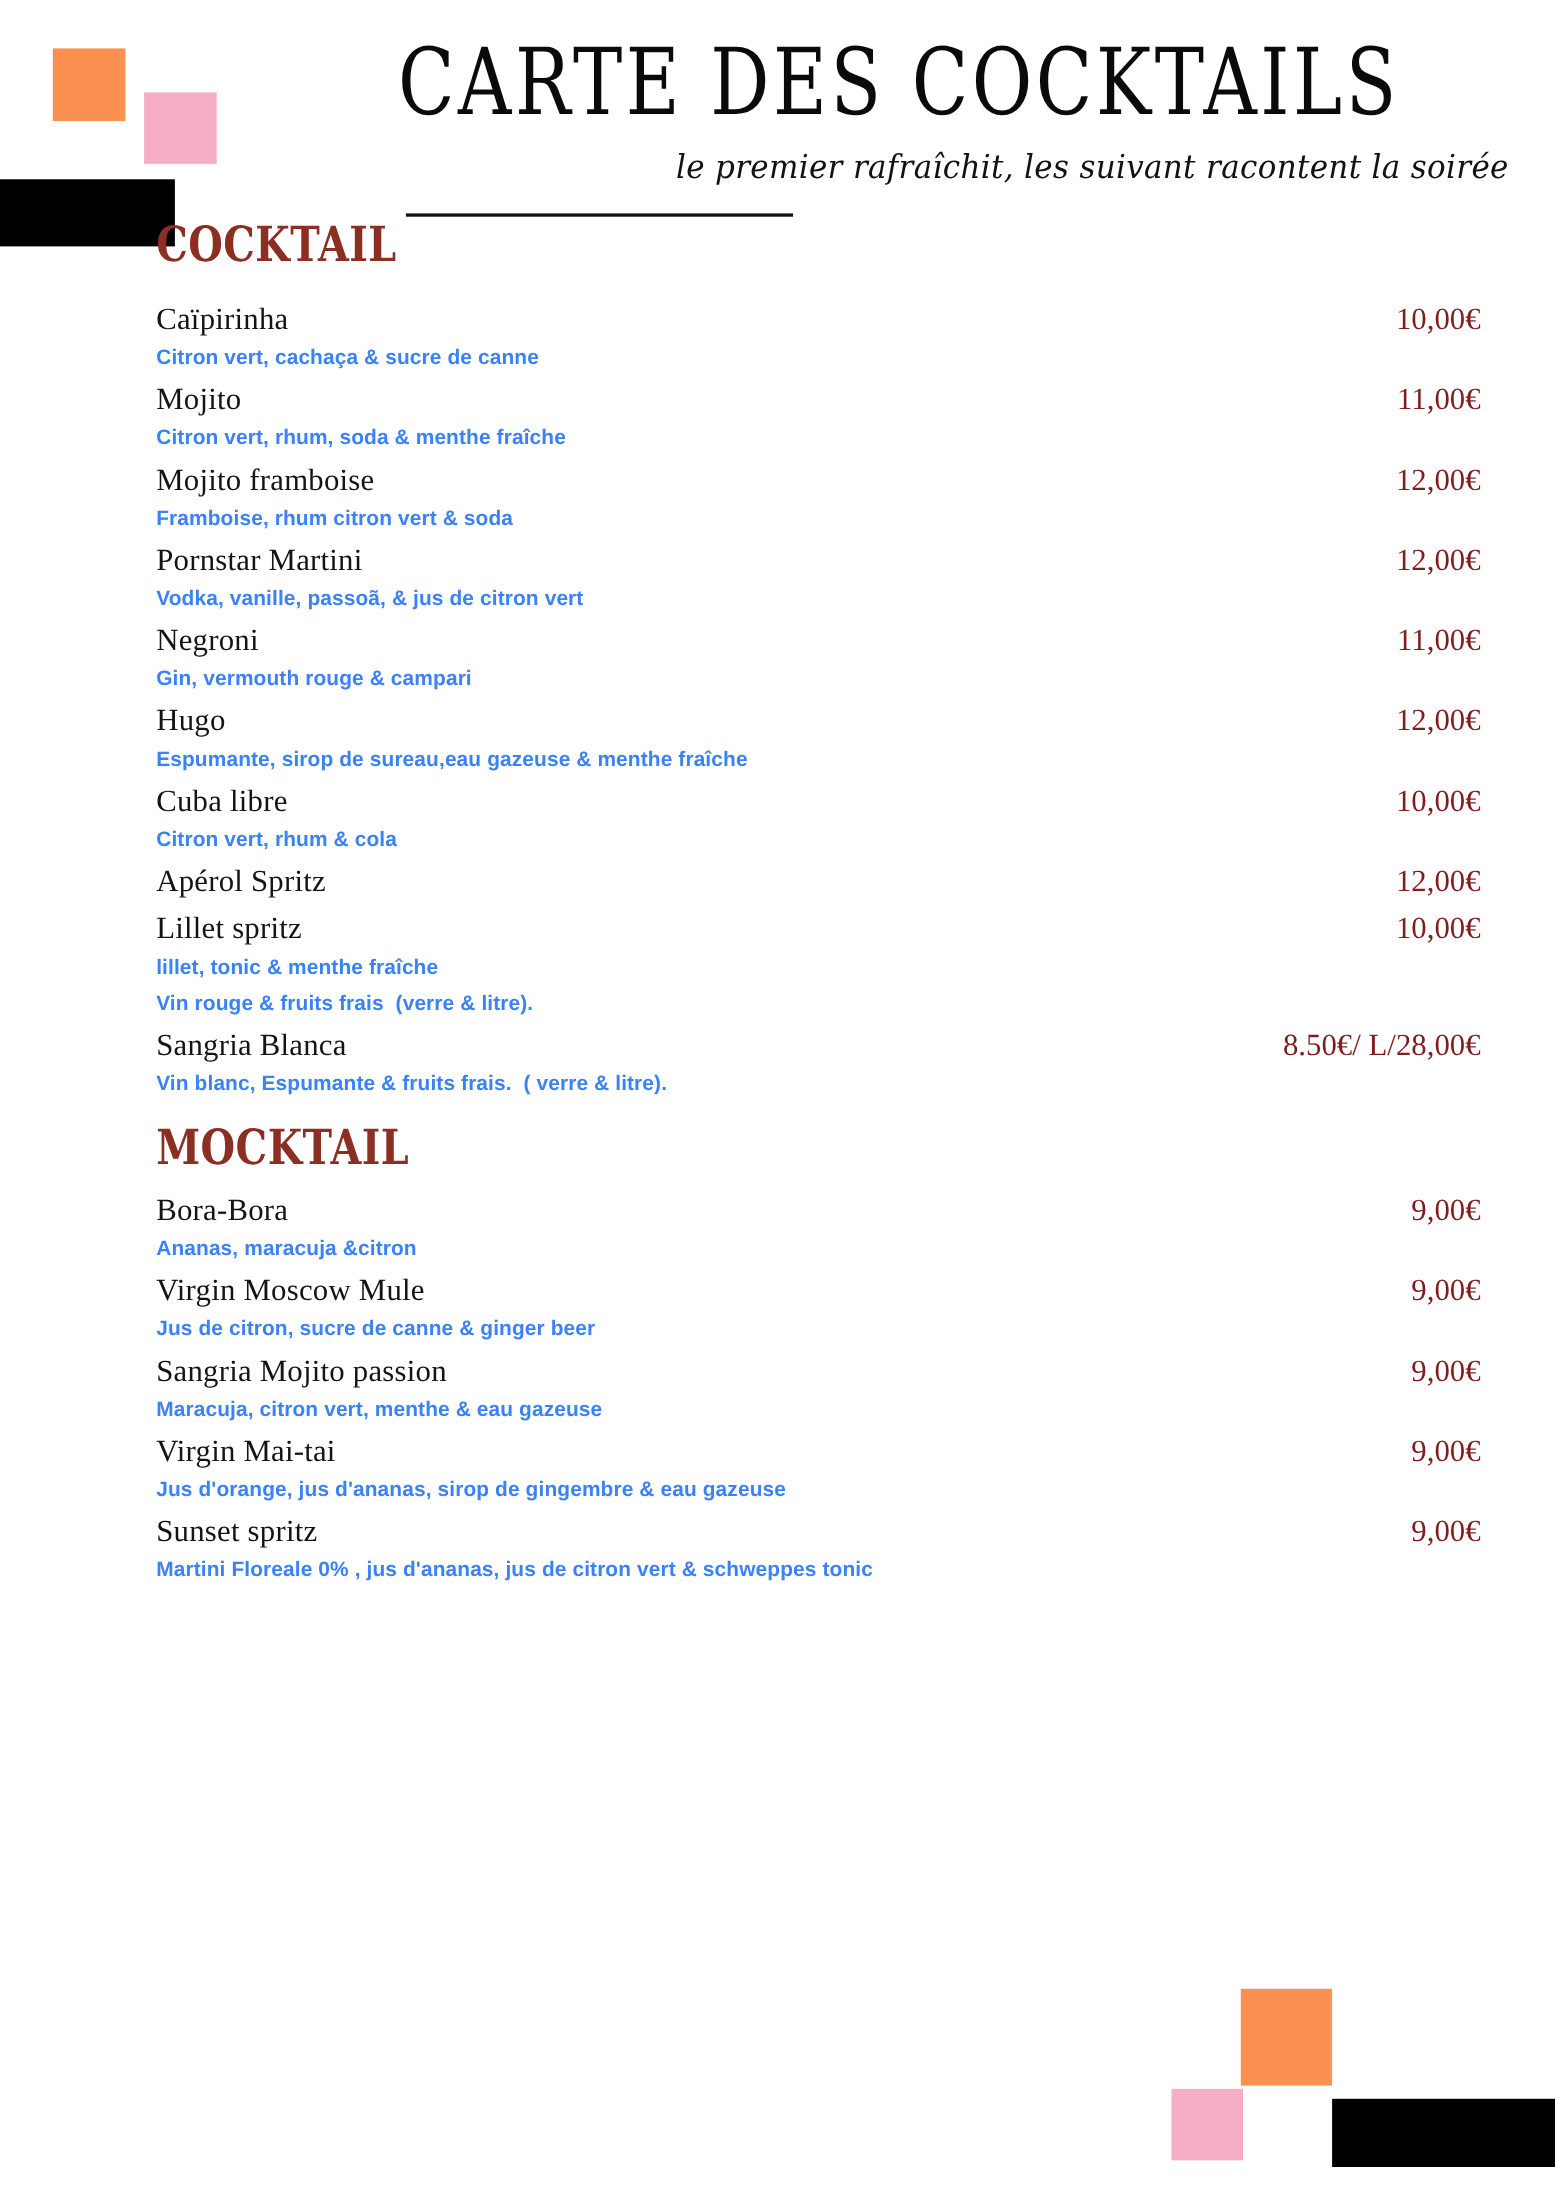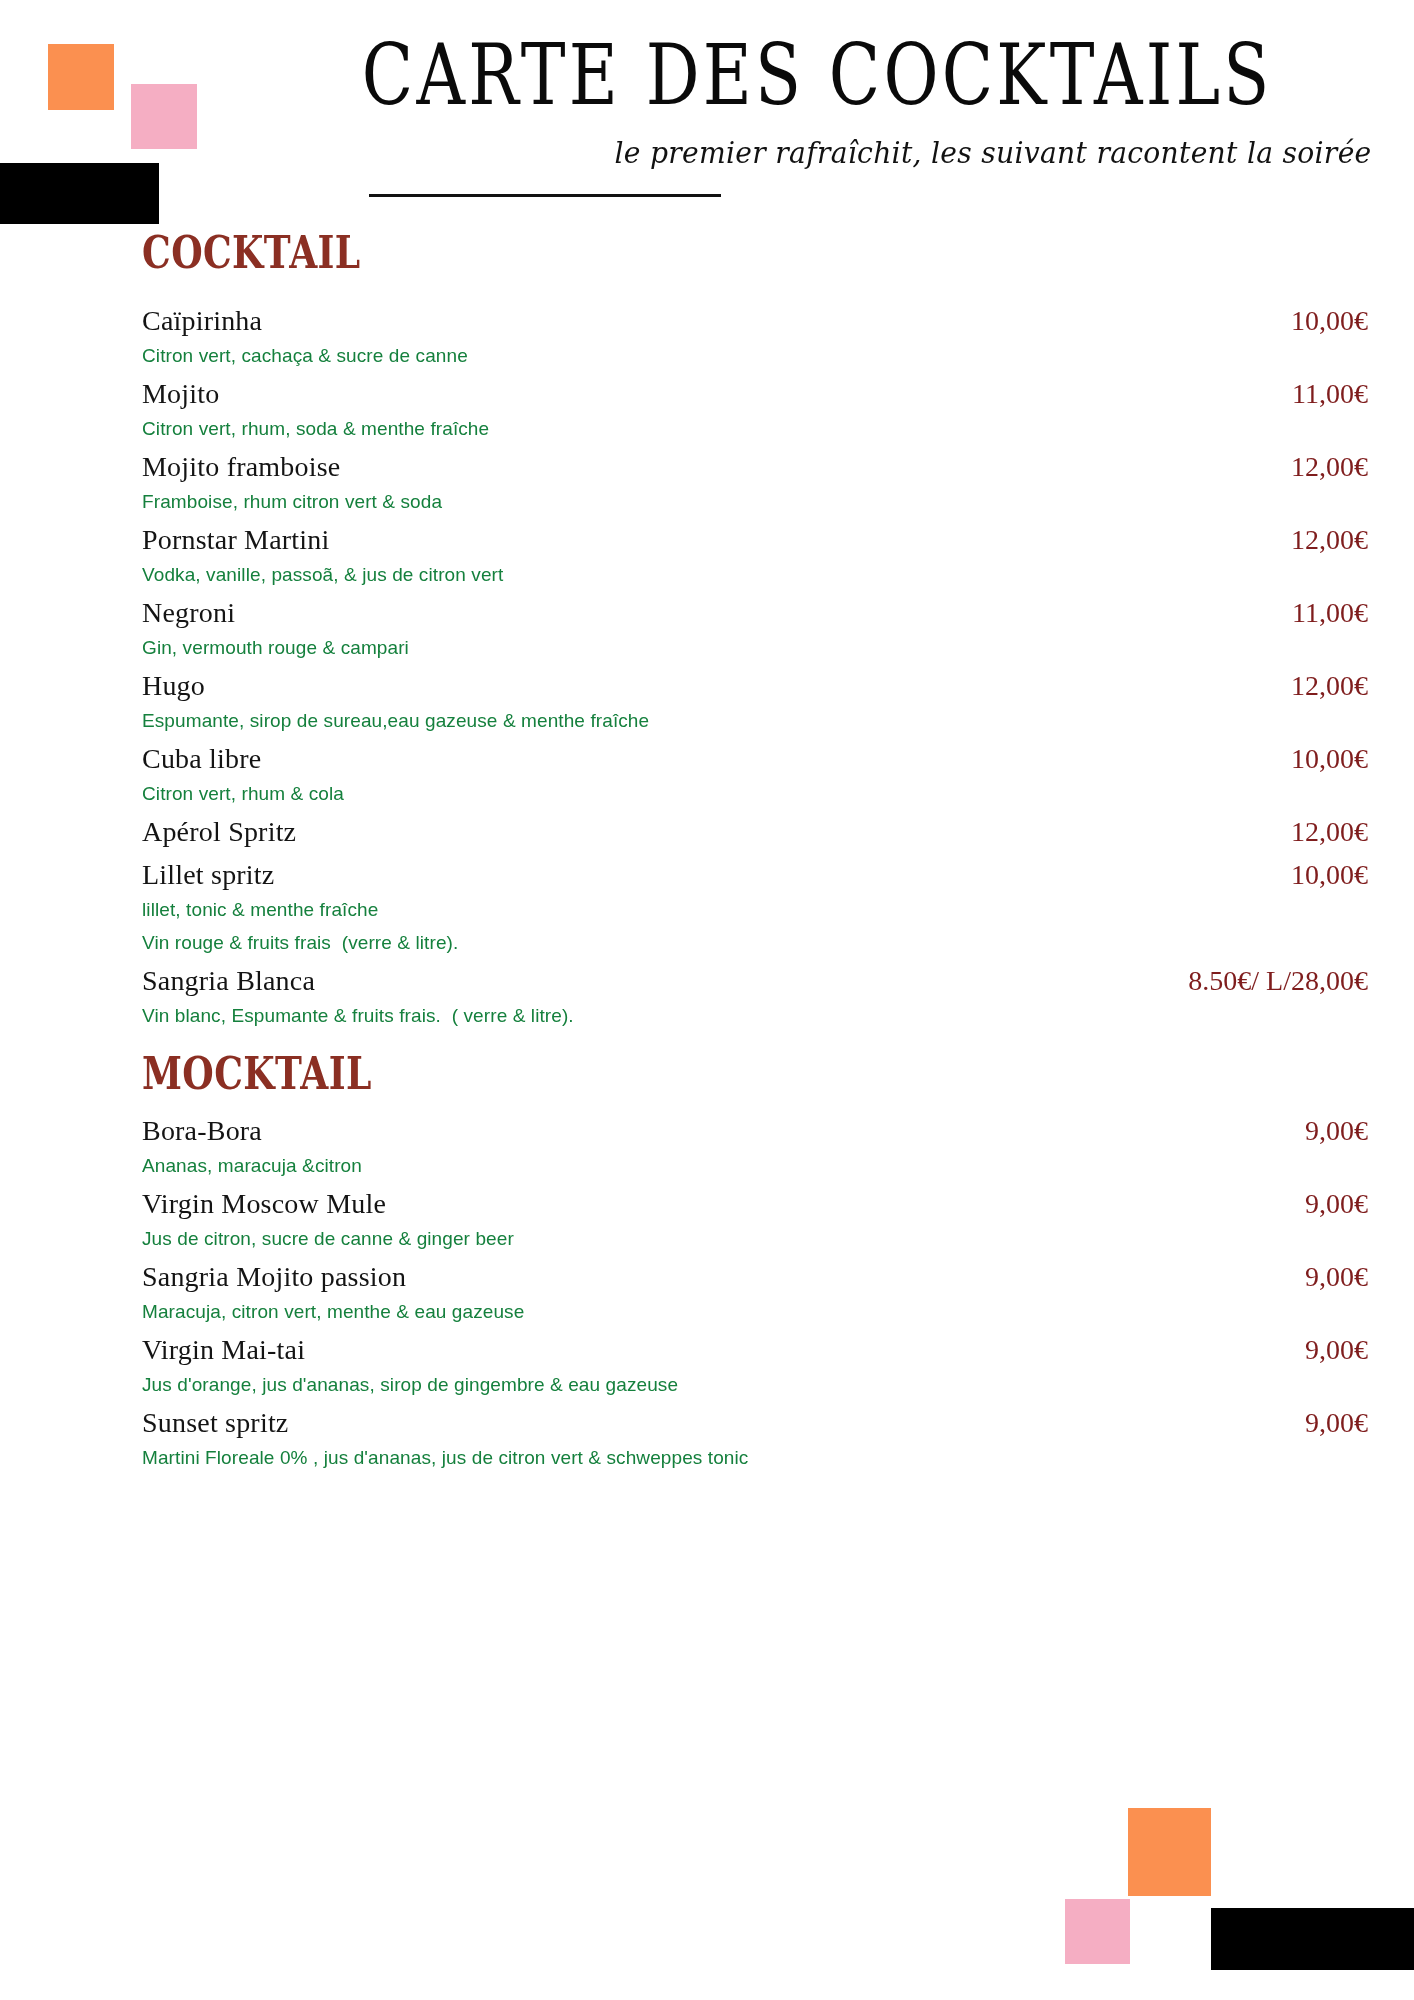--- a/index.html
+++ b/index.html
@@ -89,22 +89,21 @@
     height: 3px;
     background: #111111;
     margin: 24px auto 0 auto;
     margin-left: 369px;
   }
 
   
   .menu-body {
     position: relative;
     z-index: 2;
-    padding: 0 46px 0 142px;
-    margin-top: 30px;
+    padding: 0 68px 0 142px;
   }
 
   .section-heading {
     font-family: "DejaVu Serif", "Liberation Serif", serif;
     font-size: 44px;
     font-weight: 700;
     color: #8b2f23;
     letter-spacing: 0.5px;
     transform: scaleX(0.82);
     transform-origin: left center;
@@ -136,22 +135,22 @@
     font-size: 28px;
     font-weight: 400;
     color: #7f1d1d;
     white-space: nowrap;
     padding-left: 24px;
   }
 
   .item-desc {
     font-family: "Liberation Sans", sans-serif;
     font-size: 19px;
-    font-weight: 400;
-    color: #15803d;
+    font-weight: 700;
+    color: #3b82f6;
     margin-top: 8px;
     letter-spacing: 0.1px;
     white-space: pre;
   }
 </style>
 </head>
 <body>
 
 <div class="deco deco-orange-top"></div>
 <div class="deco deco-pink-top"></div>

